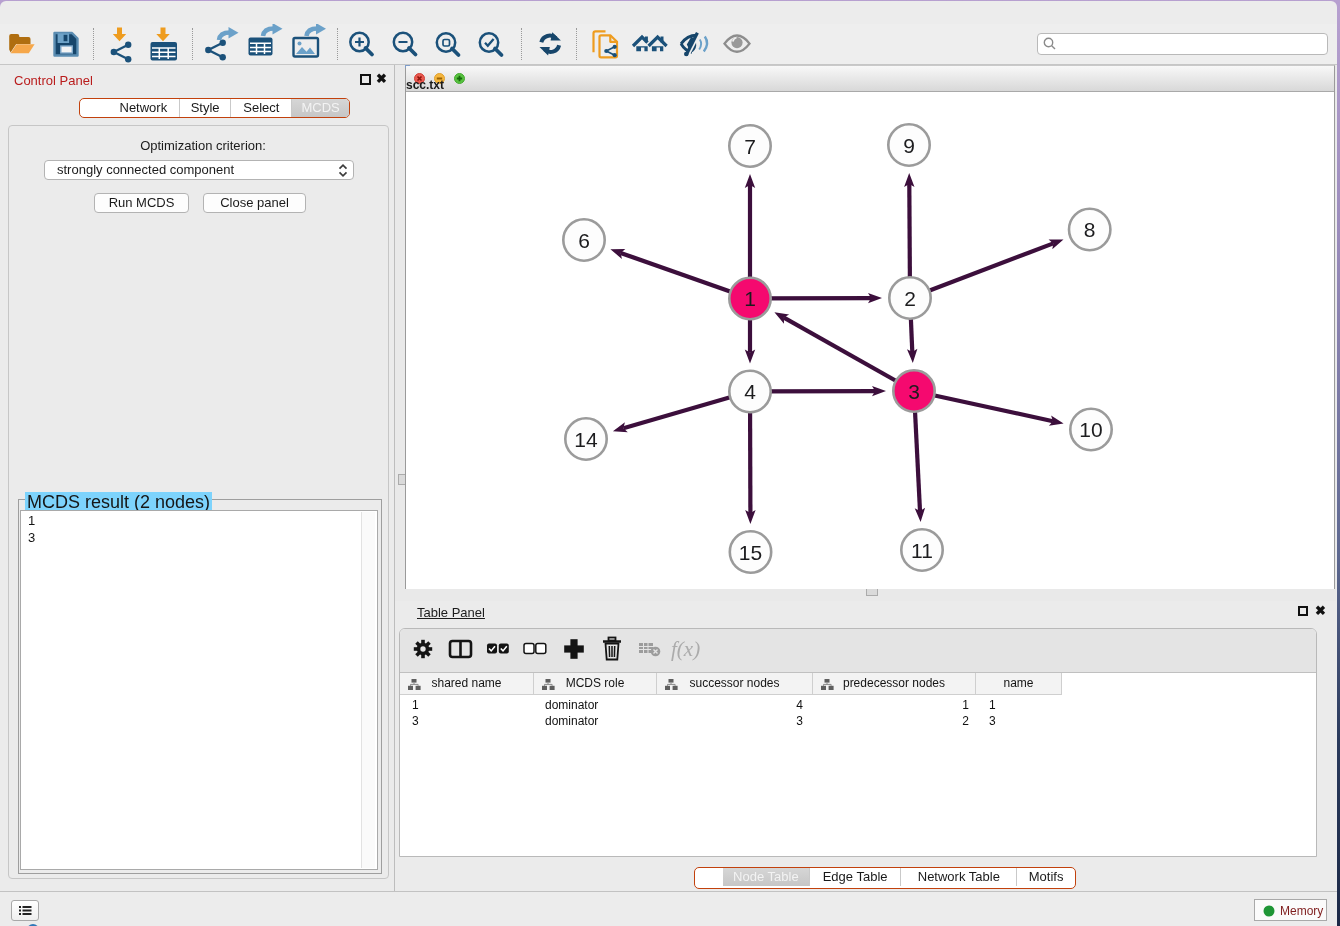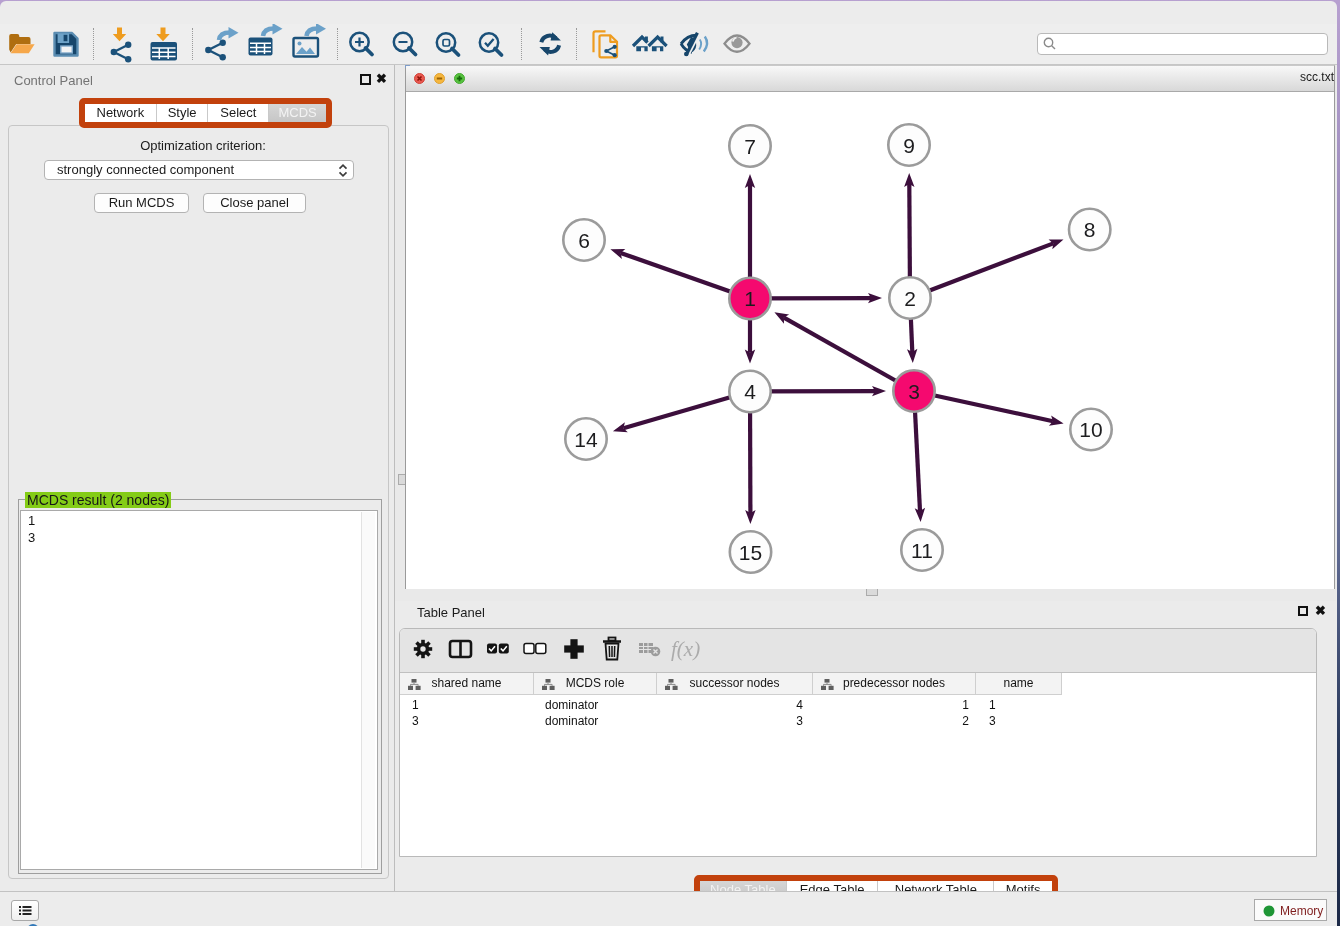--- a/index.html
+++ b/index.html
@@ -11,52 +11,52 @@
 
 #titlebar{left:0;top:0;width:1337px;height:22px;background:#f3f3f3;border-bottom:1px solid #cbcbcb;}
 .tl{width:12px;height:12px;border-radius:50%;background:#dcdcdc;border:1px solid #c0c0c0;top:6px;}
 #tltitle{width:100%;text-align:center;top:4px;font-size:13px;color:#9a9a9a;}
 
 #toolbar{left:0;top:23px;width:1337px;height:40px;background:#eeeeee;border-bottom:1px solid #c6c6c6;}
 .sep{top:4px;height:32px;width:0;border-left:1px dotted #9a9a9a;}
 #search{left:1037px;top:9px;width:289px;height:20px;background:#fff;border:1px solid #b9b9b9;border-radius:4px;}
 
 #cpanel{left:0;top:64px;width:394px;height:826px;background:#ebebeb;border-right:1px solid #bdbdbd;}
-#cptitle{left:14px;top:8px;font-size:13px;color:#737373;}
+#cptitle{left:14px;top:8px;font-size:13px;color:#b91c1c;}
 .winbtns{font-size:12px;color:#111;}
 #cpbox{left:8px;top:60px;width:379px;height:752px;border:1px solid #c6c6c6;border-radius:4px;}
-.seg{display:flex;border:6px solid #c2410c;border-radius:5px;overflow:hidden;background:#fff;}
+.seg{display:flex;border:1px solid #c2410c;border-radius:5px;overflow:hidden;background:#fff;padding-left:28px;}
 .seg div{font-size:13px;color:#1a1a1a;text-align:center;line-height:18px;height:18px;border-right:1px solid #c9c9c9;}
 .seg div:last-child{border-right:none;}
 .seg .on{background:linear-gradient(#d6d6d6,#c6c6c6);color:#f3f3f3;}
 #cptabs{left:79px;top:33px;width:241px;height:18px;}
 #optlabel{left:6px;top:73px;width:394px;text-align:center;font-size:13px;color:#1b1b1b;}
 #dropdown{left:44px;top:95px;width:296px;height:18px;background:#fff;border:1px solid #b3b3b3;border-radius:4px;font-size:13px;color:#1b1b1b;line-height:18px;padding-left:12px;}
 .btn{height:18px;background:#fdfdfd;border:1px solid #b3b3b3;border-radius:4px;font-size:13px;color:#1b1b1b;text-align:center;line-height:18px;}
 #runbtn{left:94px;top:128px;width:93px;}
 #closebtn{left:203px;top:128px;width:101px;}
 #fieldset{left:18px;top:434px;width:362px;height:373px;border:1px solid #9e9e9e;}
-#fslegend{left:6px;top:-8px;background:#84cc16;font-size:14px;color:#161616;padding:0 2px;}
+#fslegend{left:6px;top:-8px;background:#7dd3fc;font-size:18px;color:#161616;padding:0 2px;}
 #fstext{left:1px;top:10px;width:358px;height:360px;background:#fff;border:1px solid #a9a9a9;font-size:13px;color:#141414;line-height:16.5px;padding:2px 0 0 7px;box-sizing:border-box;}
 #fsscroll{right:2px;top:1px;width:13px;height:356px;background:#fafafa;border-left:1px solid #e2e2e2;}
 
 #mdi{left:395px;top:64px;width:941px;height:826px;background:#e9e9e9;}
 
 #sccwin{left:405px;top:64px;width:930px;height:524px;border:1px solid #9a9a9a;border-top-color:#c9c9c9;border-bottom:none;background:#fff;box-sizing:border-box;}
 #scctitle{left:0;top:0;width:928px;height:25px;background:linear-gradient(#f8f8f8,#d8d8d8);border-bottom:1px solid #a9a9a9;}
 .mtl{width:11px;height:11px;border-radius:50%;top:7px;box-sizing:border-box;}
-#sccname{width:100%;text-align:right;top:4px;font-size:12px;font-weight:400;color:#1a1a1a;}
+#sccname{width:100%;text-align:left;top:12px;font-size:12px;font-weight:700;color:#1a1a1a;}
 
 #tpanel{left:395px;top:600px;width:941px;height:290px;background:#ebebeb;}
-#tptitle{left:22px;top:4px;font-size:13px;color:#1c1c1c;}
+#tptitle{left:22px;top:4px;font-size:13px;color:#1c1c1c;text-decoration:underline;}
 #tbox{left:4px;top:27px;width:916px;height:227px;border:1px solid #b9b9b9;border-radius:6px 6px 0 0;background:#fff;overflow:hidden;}
 #ttools{left:0;top:0;width:916px;height:43px;background:#e4e4e4;border-bottom:1px solid #c0c0c0;}
 .hcell{top:44px;height:22px;background:#f3f3f3;border-right:1px solid #cfcfcf;border-bottom:1px solid #cfcfcf;box-sizing:border-box;font-size:12px;color:#141414;text-align:center;line-height:21px;}
 .rowtxt{font-size:12px;color:#111;}
-#tabs2{left:299px;top:266px;width:352px;height:20px;margin-top:8px;}
+#tabs2{left:299px;top:266px;width:352px;height:20px;}
 
 #statusbar{left:0;top:890px;width:1337px;height:36px;background:#ececec;border-top:1px solid #c2c2c2;}
 #listbtn{left:11px;top:8px;width:26px;height:19px;border:1px solid #a8a8a8;border-radius:3px;background:linear-gradient(#fff,#efefef);}
 #membtn{left:1254px;top:7px;width:73px;height:22px;border:1px solid #a9a9a9;background:#fbfbfb;font-size:12px;color:#7f1d1d;box-sizing:border-box;}
 </style>
 </head>
 <body>
 <div id="window" class="abs">
   <div id="toolbar" class="abs">
     <div class="sep abs" style="left:93px"></div>

